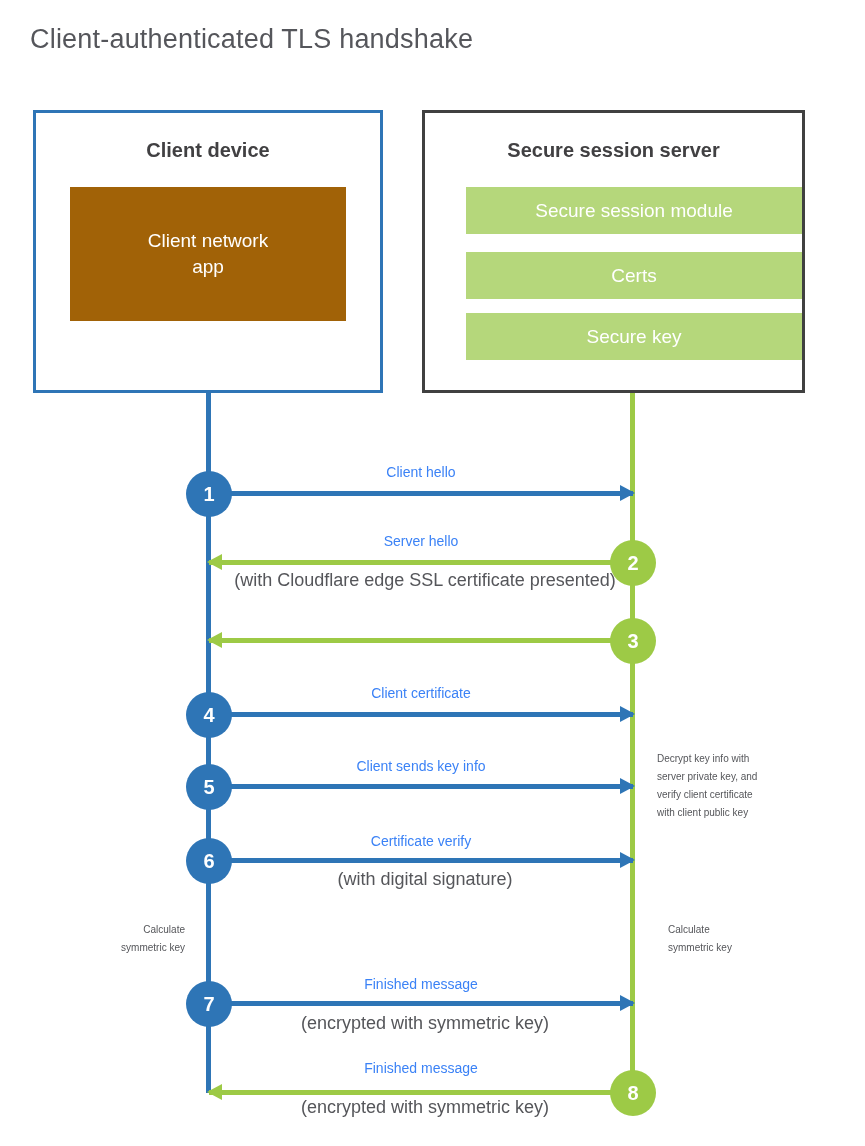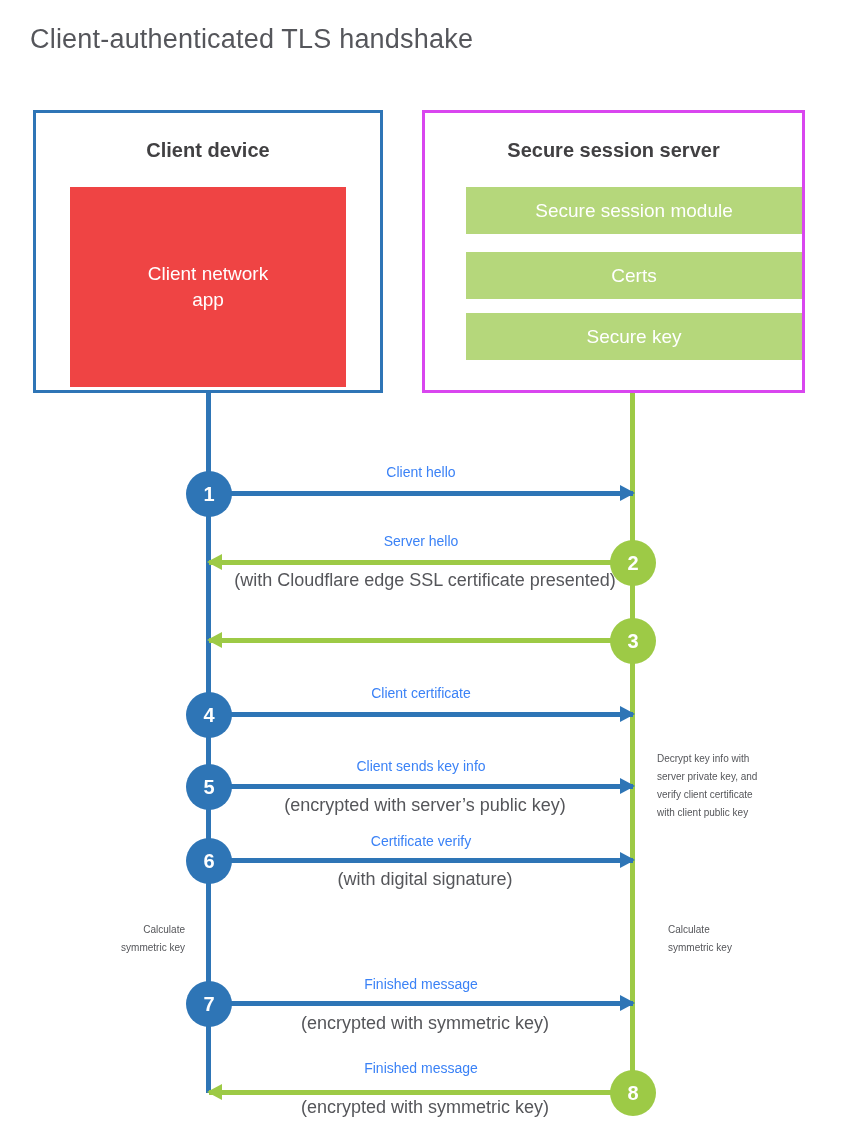--- a/index.html
+++ b/index.html
@@ -9,27 +9,27 @@
   }
   .pre{white-space:pre-line;}
   
   .title{
     position:absolute;left:30px;top:18px;font-size:27px;font-weight:300;
     color:#55565b;letter-spacing:0.2px;margin-top:6px;
   }
   
   .outer-box{position:absolute;top:110px;height:283px;background:#fff;box-sizing:border-box;}
   .client-box{left:33px;width:350px;border:3px solid #2e75b6;}
-  .server-box{left:422px;width:383px;border:3px solid #d946ef;}
+  .server-box{left:422px;width:383px;border:3px solid #404040;}
   .box-heading{
     position:absolute;left:0;right:0;top:26px;text-align:center;
     font-size:20px;font-weight:bold;color:#414042;
   }
   .app-box{
-    position:absolute;left:34px;top:74px;width:276px;height:200px;background:#ef4444;
+    position:absolute;left:34px;top:74px;width:276px;height:134px;background:#a16207;
     display:flex;align-items:center;justify-content:center;text-align:center;
     color:#ffffff;font-size:19px;line-height:26px;
   }
   .module-bar{
     position:absolute;left:41px;width:336px;height:47px;background:#b5d77b;
     display:flex;align-items:center;justify-content:center;
     color:#ffffff;font-size:19px;
   }
   .bar-1{top:74px;} .bar-2{top:139px;} .bar-3{top:200px;}
   
@@ -117,21 +117,20 @@
       <span class="head head-right"></span>
     </div>
   <div class="circle blue" style="left:186px;top:692px">
       <span>4</span>
     </div>
 
   <div class="msg" style="top:758px">Client sends key info</div>
   <div class="arrow blue" style="top:784px">
       <span class="head head-right"></span>
     </div>
-  <div class="sub" style="top:795px">(encrypted with server’s public key)</div>
   <div class="circle blue" style="left:186px;top:764px">
       <span>5</span>
     </div>
 
   <div class="msg" style="top:833px">Certificate verify</div>
   <div class="arrow blue" style="top:858px">
       <span class="head head-right"></span>
     </div>
   <div class="sub" style="top:869px">(with digital signature)</div>
   <div class="circle blue" style="left:186px;top:838px">

